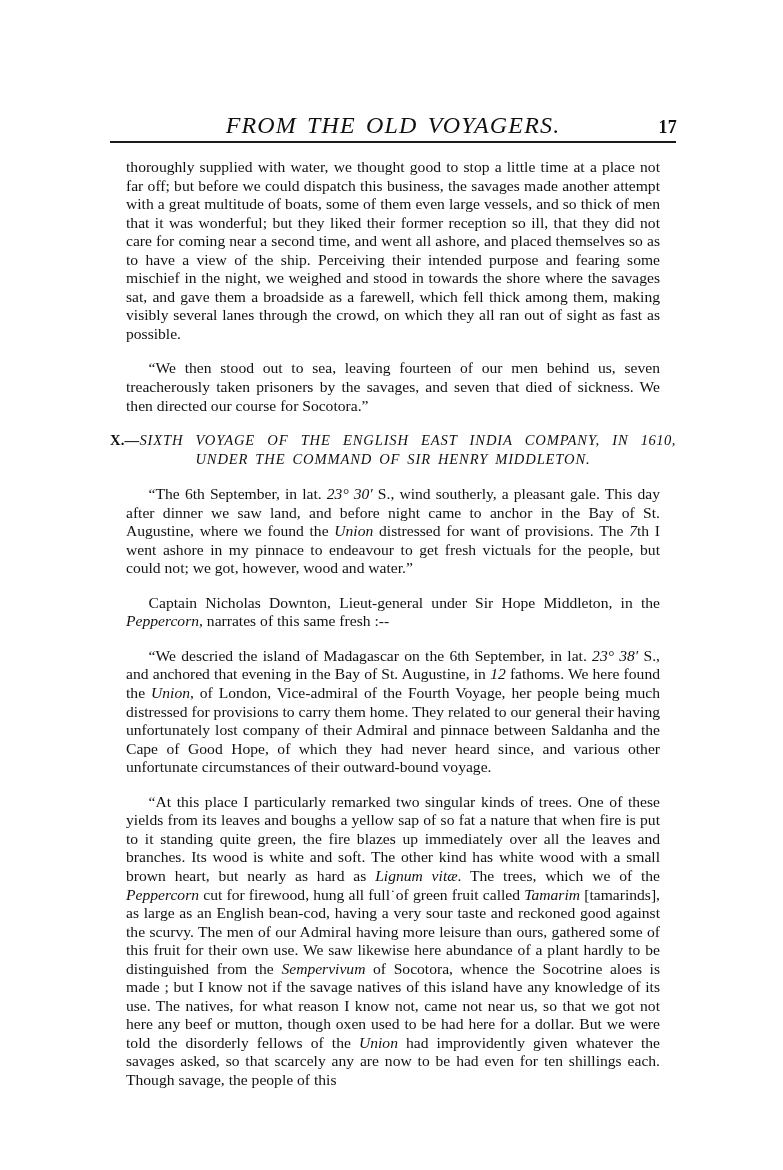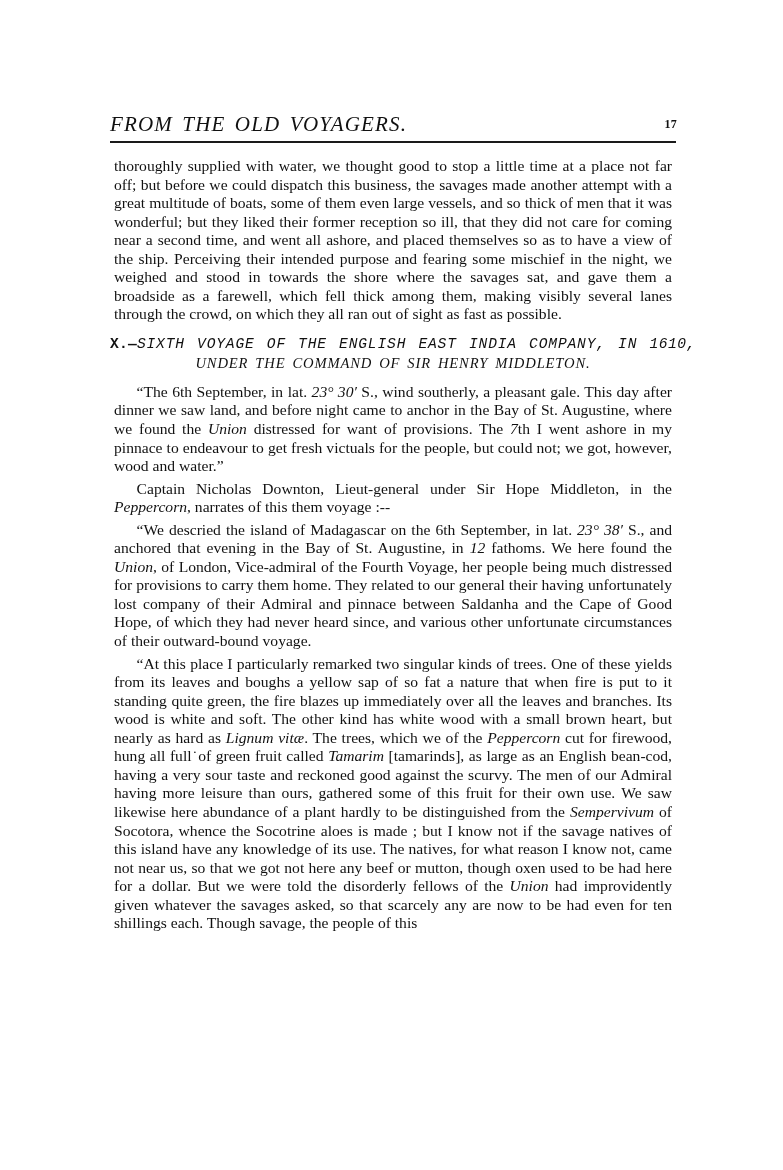--- a/index.html
+++ b/index.html
@@ -33,31 +33,32 @@
   
   .runhead {
     position: relative;
     height: 30px;
   }
   .runhead-title {
     position: absolute;
     left: 0;
     right: 0;
     top: 0;
+    text-align: center;
     font-style: italic;
-    font-size: 21px;
+    font-size: 24px;
     letter-spacing: 1.15px;
     word-spacing: 3px;
     white-space: nowrap;
   }
   .runhead-folio {
     position: absolute;
     right: -1px;
     top: 5px;
-    font-size: 12px;
+    font-size: 18px;
     font-weight: bold;
     letter-spacing: 0.3px;
     font-variant-numeric: oldstyle-nums;
   }
   .rule {
     position: absolute;
     left: 0;
     top: 29px;
     width: 566px;
     height: 1.5px;
@@ -67,21 +68,21 @@
   
   .body {
     margin-top: 15px;
     font-size: 15.6px;
     line-height: 18.55px;
     text-align: justify;
     text-justify: inter-word;
     hyphens: none;
   }
   .body p {
-    margin: 4px;
+    margin: 16px;
     text-indent: 1.45em;
   }
   .body p.noindent {
     text-indent: 0;
   }
   .body p:last-child {
     text-align: justify;
   }
 
   
@@ -99,21 +100,20 @@
   .section-head .ttl {
     font-style: italic;
     letter-spacing: 0.85px;
     word-spacing: 2.5px;
   }
   .section-head .line1 {
     display: block;
     text-align: justify;
     text-align-last: justify;
     white-space: nowrap;
-    font-family: Liberation Mono, monospace;
   }
   .section-head .line2 {
     display: block;
   }
   .section-head .yr {
     font-style: italic;
     font-variant-numeric: oldstyle-nums;
     letter-spacing: 0.5px;
   }
 
@@ -134,29 +134,30 @@
     <div class="runhead">
       <div class="runhead-title">FROM THE OLD VOYAGERS.</div>
       <div class="runhead-folio">17</div>
       <div class="rule"></div>
     </div>
 
     <div class="body">
 
       <p class="noindent">thoroughly supplied with water, we thought good to stop a little time at a place not far off; but before we could dispatch this business, the savages made another attempt with a great multitude of boats, some of them even large vessels, and so thick of men that it was wonderful; but they liked their former reception so ill, that they did not care for coming near a second time, and went all ashore, and placed themselves so as to have a view of the ship.   Perceiving their intended purpose and fearing some mischief in the night, we weighed and stood in towards the shore where the savages sat, and gave them a broadside as a farewell, which fell thick among them, making visibly several lanes through the crowd, on which they all ran out of sight as fast as possible.</p>
 
+      <p>“We then stood out to sea, leaving fourteen of our men behind us, seven treacherously taken prisoners by the savages, and seven that died of sickness.   We then directed our course for Socotora.”</p>
 
       <div class="section-head">
         <span class="line1"><span class="num">X.—</span><span class="ttl">SIXTH VOYAGE OF THE ENGLISH EAST INDIA COMPANY, IN </span><span class="yr">1610,</span></span>
         <span class="line2 ttl">UNDER THE COMMAND OF SIR HENRY MIDDLETON.</span>
       </div>
 
       <p><span>“The 6th September, in lat. </span><span class="osf">23° 30′</span><span> S., wind southerly, a pleasant gale.   This day after dinner we saw land, and before night came to anchor in the Bay of St. Augustine, where we found the </span><i>Union</i><span> distressed for want of provisions.   The </span><span class="osf">7</span><span>th I went ashore in my pinnace to endeavour to get fresh victuals for the people, but could not; we got, however, wood and water.”</span></p>
 
-      <p><span>Captain Nicholas Downton, Lieut-general under Sir Hope Middleton, in the </span><i>Peppercorn</i><span>, narrates of this them voyage :--</span></p>
+      <p><span>Captain Nicholas Downton, Lieut-general under Sir Hope Middleton, in the </span><i>Peppercorn</i><span>, narrates of this same fresh :--</span></p>
 
       <p><span>“We descried the island of Madagascar on the 6th September, in lat. </span><span class="osf">23° 38′</span><span> S., and anchored that evening in the Bay of St. Augustine, in </span><span class="osf">12</span><span> fathoms.   We here found the </span><i>Union</i><span>, of London, Vice-admiral of the Fourth Voyage, her people being much distressed for provisions to carry them home.   They related to our general their having unfortunately lost company of their Admiral and pinnace between Saldanha and the Cape of Good Hope, of which they had never heard since, and various other unfortunate circumstances of their outward-bound voyage.</span></p>
 
       <p><span>“At this place I particularly remarked two singular kinds of trees. One of these yields from its leaves and boughs a yellow sap of so fat a nature that when fire is put to it standing quite green, the fire blazes up immediately over all the leaves and branches.   Its wood is white and soft.   The other kind has white wood with a small brown heart, but nearly as hard as </span><i>Lignum vitæ</i><span>.   The trees, which we of the </span><i>Peppercorn</i><span> cut for firewood, hung all full˙of green fruit called </span><i>Tamarim</i><span> [tamarinds], as large as an English bean-cod, having a very sour taste and reckoned good against the scurvy.   The men of our Admiral having more leisure than ours, gathered some of this fruit for their own use. We saw likewise here abundance of a plant hardly to be distinguished from the </span><i>Sempervivum</i><span> of Socotora, whence the Socotrine aloes is made ; but I know not if the savage natives of this island have any knowledge of its use.   The natives, for what reason I know not, came not near us, so that we got not here any beef or mutton, though oxen used to be had here for a dollar.   But we were told the disorderly fellows of the </span><i>Union</i><span> had improvidently given whatever the savages asked, so that scarcely any are now to be had even for ten shillings each.   Though savage, the people of this</span></p>
 
     </div>
   </div>
 </div>
 
 </body></html>

